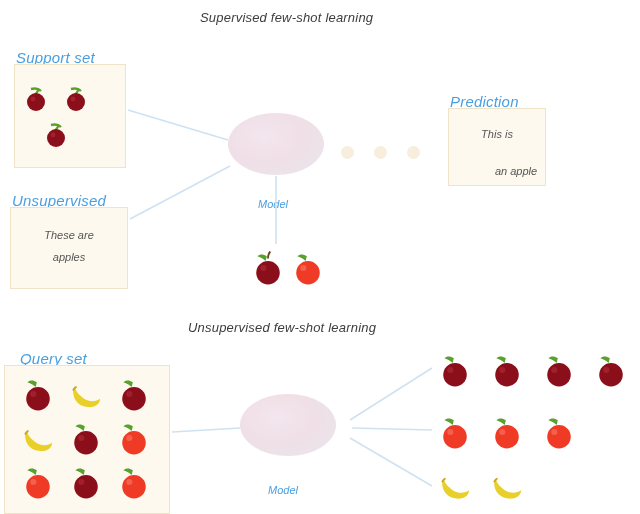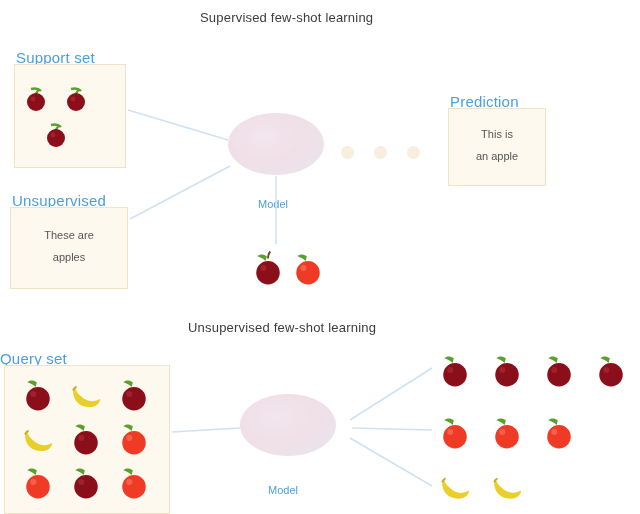--- a/index.html
+++ b/index.html
@@ -3,21 +3,21 @@
 <meta charset="utf-8">
 <style>
   html,body{margin:0;padding:0;}
   body{
     width:640px;height:514px;
     background:#ffffff;
     font-family:"Liberation Sans", sans-serif;
     overflow:hidden;
     position:relative;
   }
-  .stage{position:absolute;left:0;top:0;width:640px;height:514px;}
+  .stage{position:absolute;left:0;top:0;width:640px;height:514px;font-style:italic;}
 
   
   .section-title{
     position:absolute;
     font-size:13px;
     color:#3c3c3c;
     font-weight:400;
     white-space:nowrap;
     letter-spacing:.2px;
   }
@@ -122,42 +122,42 @@
   <div class="model" style="left:228px;top:113px;"></div>
   <div class="model-label" style="left:258px;top:198px;">Model</div>
 
   <div class="dot" style="left:341px;top:146px;"></div>
   <div class="dot" style="left:374px;top:146px;"></div>
   <div class="dot" style="left:407px;top:146px;"></div>
 
   <div class="card-label" style="left:450px;top:93px;">Prediction</div>
   <div class="card" style="left:448px;top:108px;width:98px;height:78px;">
     <div class="card-text" style="top:18px;">This is</div>
-    <div class="card-text" style="top:40px;">an apple</div>
+    <div class="card-text" style="top:55px;margin-left:19px;">an apple</div>
   </div>
 
   <div class="fruit" style="left:248px;top:248px;width:40px;height:40px;">
     <svg viewBox="0 0 34 34">
         <path d="M16 7 C13 5 10 5 8 7 C11 8 13 9 15 11" fill="#5aa02c"></path>
         <path d="M17 9 C17 6 18 4 19 3" stroke="#6b4a24" stroke-width="1.6" fill="none"></path>
         <circle cx="17" cy="21" r="10" fill="#8b0f1a"></circle>
         <circle cx="13" cy="17" r="2.6" fill="#b5333e" opacity=".5"></circle>
       </svg>
   </div>
   <div class="fruit" style="left:288px;top:248px;width:40px;height:40px;">
     <svg viewBox="0 0 34 34">
         <path d="M16 7 C13 5 10 5 8 7 C11 8 13 9 15 11" fill="#5aa02c"></path>
         <circle cx="17" cy="21" r="10" fill="#ef3b26"></circle>
         <circle cx="13" cy="17" r="2.6" fill="#f9806e" opacity=".55"></circle>
       </svg>
   </div>
 
   <div class="section-title" id="title-bottom">Unsupervised few-shot learning</div>
 
-  <div class="card-label" style="left:0;top:350px;">Query set</div>
+  <div class="card-label" style="left:20px;top:350px;">Query set</div>
   <div class="card" style="left:4px;top:365px;width:166px;height:149px;"></div>
 
   <div class="fruit" style="left:18px;top:374px;width:40px;height:40px;">
     <svg viewBox="0 0 34 34">
         <path d="M16 7 C13 5 10 5 8 7 C11 8 13 9 15 11" fill="#5aa02c"></path>
         <circle cx="17" cy="21" r="10" fill="#8b0f1a"></circle>
         <circle cx="13" cy="17" r="2.6" fill="#b5333e" opacity=".5"></circle>
       </svg>
   </div>
   <div class="fruit" style="left:66px;top:374px;width:40px;height:40px;">

